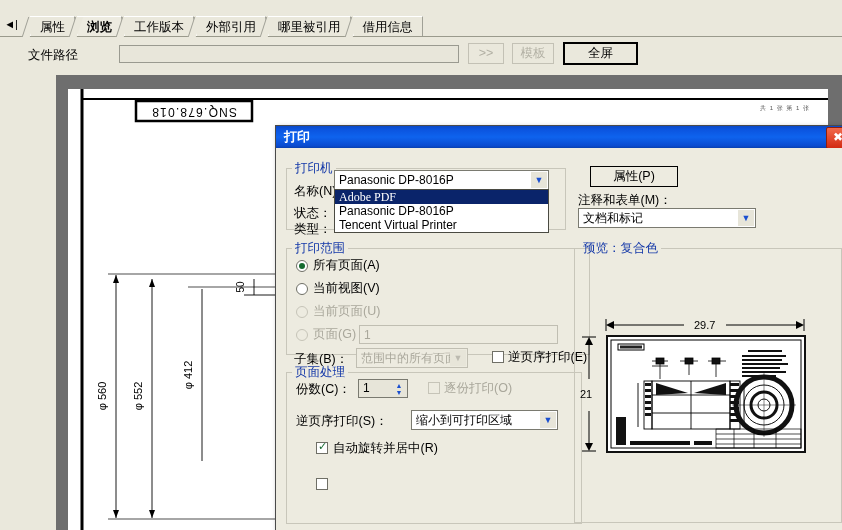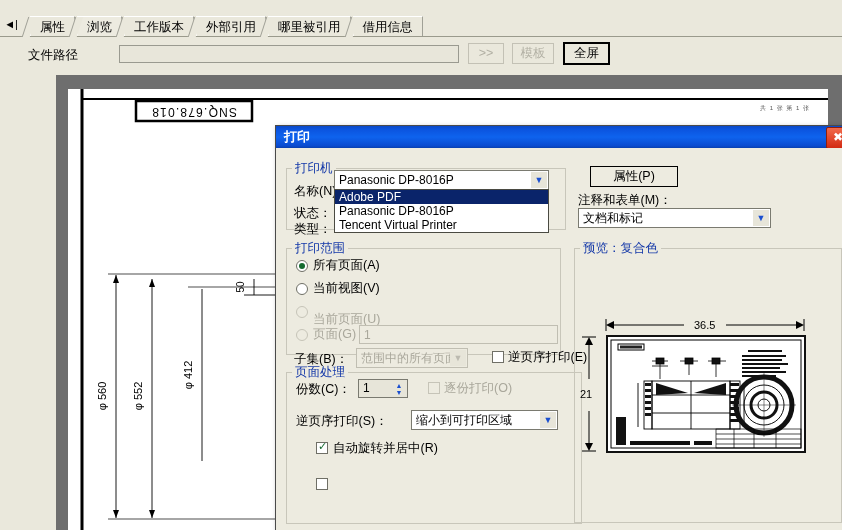--- a/index.html
+++ b/index.html
@@ -18,30 +18,30 @@
   .navicon{position:absolute;left:4px;top:3px;width:14px;height:14px;
     font-size:11px;line-height:14px;color:#000;text-align:center;}
   .tabs{position:absolute;left:30px;top:0;height:22px;display:flex;align-items:flex-end;}
   .tab{position:relative;height:20px;line-height:20px;padding:0 9px 0 9px;
     font-size:12.5px;color:#000;background:#EAE8DC;
     border-left:1px solid #fff;border-top:1px solid #fff;border-right:1px solid #a0a096;
     margin-right:2px;white-space:nowrap;
     box-sizing:border-box;margin-top:43px;}
   .tab.skewed:before{content:"";position:absolute;left:-6px;top:0;width:7px;height:20px;
     background:#EAE8DC;border-left:1px solid #a0a096;transform:skewX(-18deg);}
-  .tab.sel{background:#EDEBE0;border-bottom:1px solid #EDEBE0;font-weight:normal;}
+  .tab.sel{background:#EDEBE0;border-bottom:1px solid #EDEBE0;font-weight:bold;}
   .pathlabel{position:absolute;left:28px;top:9px;font-size:12.5px;color:#000;}
   .pathinput{position:absolute;left:119px;top:45px;width:340px;height:18px;
     background:#E8E6DA;border:1px solid #9a9a90;box-sizing:border-box;}
   .btn{position:absolute;height:21px;border:1px solid #9a9a90;background:#EAE8DC;
     font-size:12.5px;line-height:19px;text-align:center;box-sizing:border-box;color:#000;}
   .btn.disabled{color:#b2b0a4;border-color:#c3c1b5;}
   .btn-arrows{left:468px;top:43px;width:36px;}
   .btn-tpl{left:512px;top:43px;width:42px;}
-  .btn-full{left:563px;top:42px;width:47px;height:23px;border:2px solid #000;
+  .btn-full{left:563px;top:42px;width:75px;height:23px;border:2px solid #000;
     background:#EAE8DC;line-height:19px;font-size:12.5px;}
 
   
   .viewer{position:absolute;left:56px;top:75px;width:786px;height:455px;background:#6E6E6E;}
   .paper{position:absolute;left:12px;top:14px;width:760px;height:441px;background:#fff;}
   .drawing{position:absolute;left:0;top:0;width:100%;height:100%;}
   .topright-txt{position:absolute;right:18px;top:15px;font-size:6px;color:#555;letter-spacing:1px;}
 
   
   .dlg{position:absolute;left:275px;top:125px;width:575px;height:405px;
@@ -55,45 +55,45 @@
     background:linear-gradient(to bottom,#F26A4B,#D22A12);
     border:1px solid #8d1f0c;border-radius:2px;
     color:#fff;font-size:12px;font-weight:bold;line-height:19px;text-align:center;}
   .dlg-body{position:relative;height:382px;background:#EDEBE0;}
 
   fieldset.grp{position:absolute;margin:0;padding:0;border:1px solid #c8c6ba;
     background:transparent;box-sizing:border-box;}
   fieldset.grp > legend{font-size:12.5px;color:#1438A8;padding:0 3px;margin-left:5px;}
 
   .grp-printer{left:10px;top:12px;width:280px;height:70px;}
-  .grp-range{left:10px;top:92px;width:275px;height:115px;}
+  .grp-range{left:10px;top:92px;width:304px;height:115px;}
   .grp-pages{left:10px;top:216px;width:296px;height:160px;}
   .grp-preview{left:298px;top:92px;width:268px;height:283px;}
 
   .lbl{position:absolute;font-size:12.5px;color:#000;white-space:nowrap;}
   .lbl.dim{color:#a9a79b;}
 
   .combo{position:absolute;height:20px;background:#fff;border:1px solid #7a7a70;
     box-sizing:border-box;font-size:12px;line-height:18px;padding-left:4px;color:#000;}
   .combo .arrowbx{position:absolute;right:1px;top:1px;width:16px;height:16px;
     background:#E7E5D9;display:flex;align-items:center;justify-content:center;
     font-size:9px;color:#1a4fd0;}
   .combo.dis{background:#EDEBE0;border-color:#c0beb2;color:#a9a79b;}
   .combo.dis .arrowbx{color:#bcbab0;}
 
   .cmb-name{left:58px;top:22px;width:215px;}
   .dropdown{position:absolute;left:58px;top:41px;width:215px;
     background:#fff;border:1px solid #4a4a42;box-sizing:border-box;z-index:40;}
   .dd-item{height:14px;line-height:14px;font-size:12px;padding-left:4px;color:#000;white-space:nowrap;}
-  .dd-item.sel{background:#0A246A;color:#fff;}
+  .dd-item.sel{background:#0A246A;color:#fff;font-family:Liberation Serif, serif;}
 
   .btn-prop{position:absolute;left:314px;top:18px;width:88px;height:21px;
     border:1px solid #000;background:#EDEBE0;font-size:12.5px;line-height:19px;
     text-align:center;box-sizing:border-box;}
-  .cmb-annot{left:302px;top:60px;width:193px;}
+  .cmb-annot{left:302px;top:60px;width:178px;}
 
   .radio{position:absolute;width:12px;height:12px;border-radius:50%;
     background:#fff;border:1px solid #6f6f66;box-sizing:border-box;}
   .radio.on:after{content:"";position:absolute;left:2px;top:2px;width:6px;height:6px;
     border-radius:50%;background:#146A2E;}
   .radio.dis{background:#EDEBE0;border-color:#c6c4b8;}
 
   .chk{position:absolute;width:12px;height:12px;background:#fff;border:1px solid #6f6f66;
     box-sizing:border-box;}
   .chk.on:after{content:"✓";position:absolute;left:1px;top:-3px;font-size:11px;color:#146A2E;line-height:13px;}
@@ -237,21 +237,21 @@
       <fieldset class="grp grp-range">
         <legend>打印范围</legend>
       </fieldset>
       <div class="radio on" style="left:20px;top:112px"></div>
       <div class="lbl" style="left:37px;top:109px">所有页面(A)</div>
 
       <div class="radio" style="left:20px;top:135px"></div>
       <div class="lbl" style="left:37px;top:132px">当前视图(V)</div>
 
       <div class="radio dis" style="left:20px;top:158px"></div>
-      <div class="lbl dim" style="left:37px;top:163px">当前页面(U)</div>
+      <div class="lbl dim" style="left:37px;top:155px">当前页面(U)</div>
 
       <div class="radio dis" style="left:20px;top:181px"></div>
       <div class="lbl dim" style="left:37px;top:178px">页面(G)</div>
       <div class="combo dis" style="left:83px;top:177px;width:199px;height:19px">
         <span>1</span>
       </div>
 
       <div class="lbl" style="left:18px;top:203px">子集(B)：</div>
       <div class="combo dis" style="left:80px;top:200px;width:112px">
         <span>范围中的所有页面</span>
@@ -292,21 +292,21 @@
       <div style="position:absolute;left:298px;top:92px;width:268px;height:283px;">
 
         <svg class="dim-h" viewBox="0 0 206 14">
           <line x1="6" y1="7" x2="82" y2="7" stroke="#000" stroke-width="1"></line>
           <line x1="124" y1="7" x2="200" y2="7" stroke="#000" stroke-width="1"></line>
           <polygon points="4,7 12,3 12,11" fill="#000"></polygon>
           <polygon points="202,7 194,3 194,11" fill="#000"></polygon>
           <line x1="4" y1="1" x2="4" y2="13" stroke="#000" stroke-width="1"></line>
           <line x1="202" y1="1" x2="202" y2="13" stroke="#000" stroke-width="1"></line>
         </svg>
-        <div class="dimtxt" style="left:120px;top:79px">36.5</div>
+        <div class="dimtxt" style="left:120px;top:79px">29.7</div>
 
         <svg class="dim-v" viewBox="0 0 16 122">
           <line x1="8" y1="6" x2="8" y2="46" stroke="#000" stroke-width="1"></line>
           <line x1="8" y1="78" x2="8" y2="116" stroke="#000" stroke-width="1"></line>
           <polygon points="8,4 4,12 12,12" fill="#000"></polygon>
           <polygon points="8,118 4,110 12,110" fill="#000"></polygon>
           <line x1="1" y1="4" x2="15" y2="4" stroke="#000" stroke-width="1"></line>
           <line x1="1" y1="118" x2="15" y2="118" stroke="#000" stroke-width="1"></line>
         </svg>
         <div class="dimtxt" style="left:6px;top:148px">21</div>

